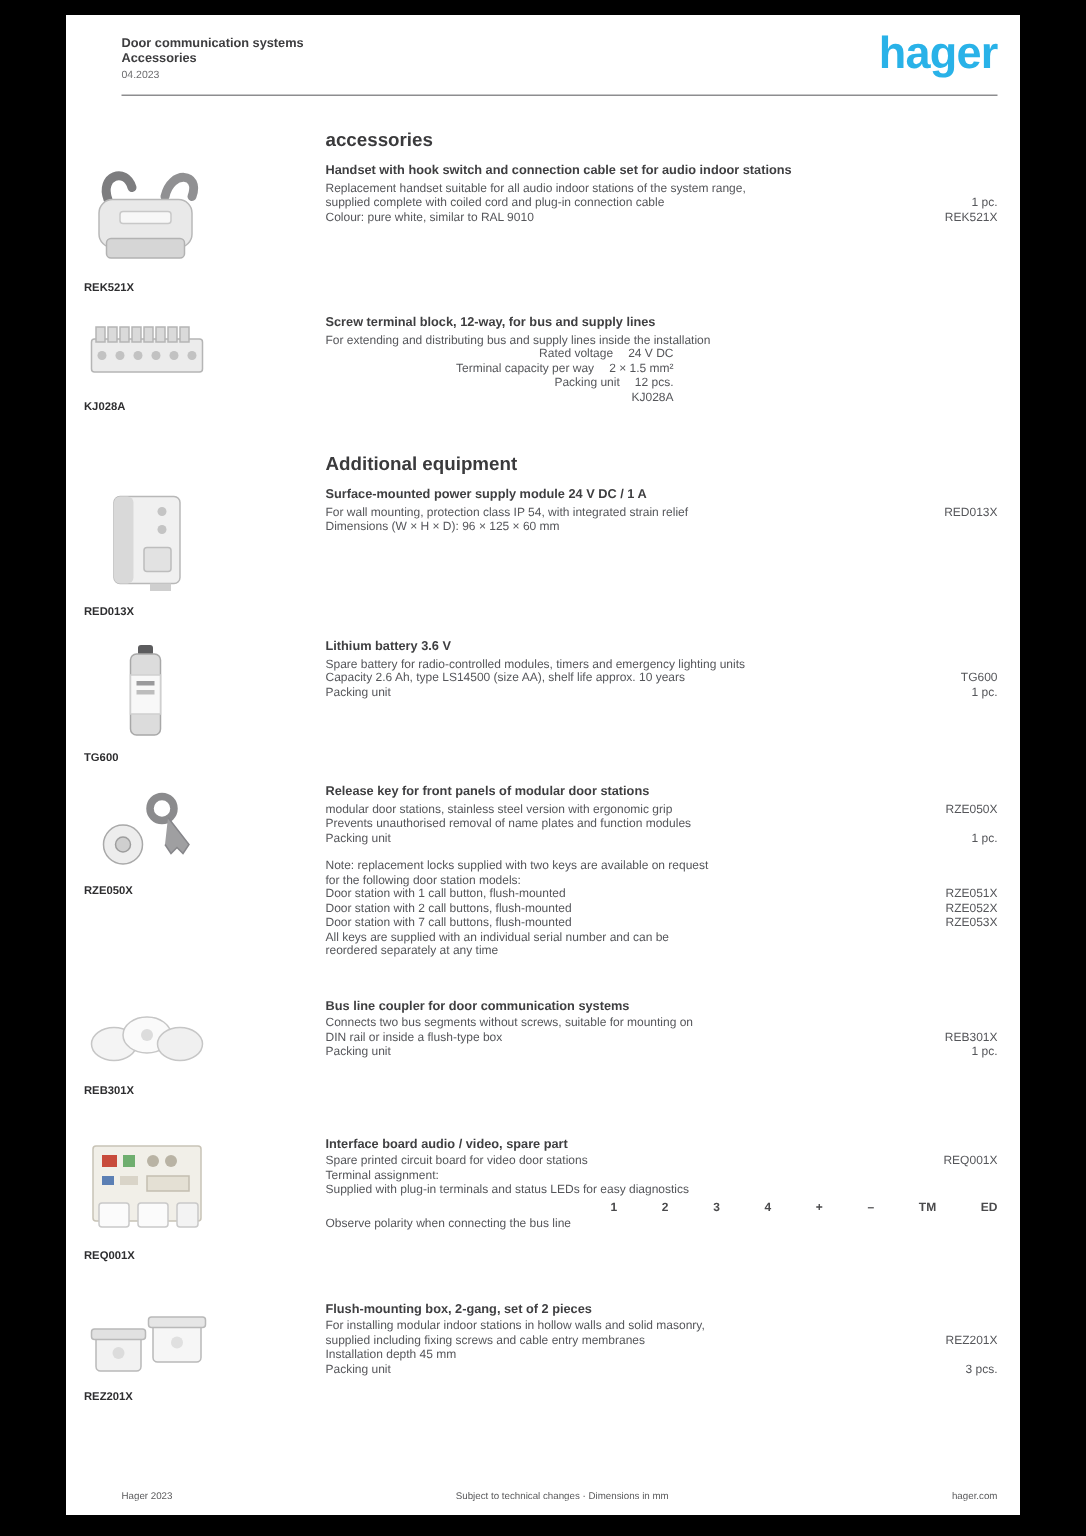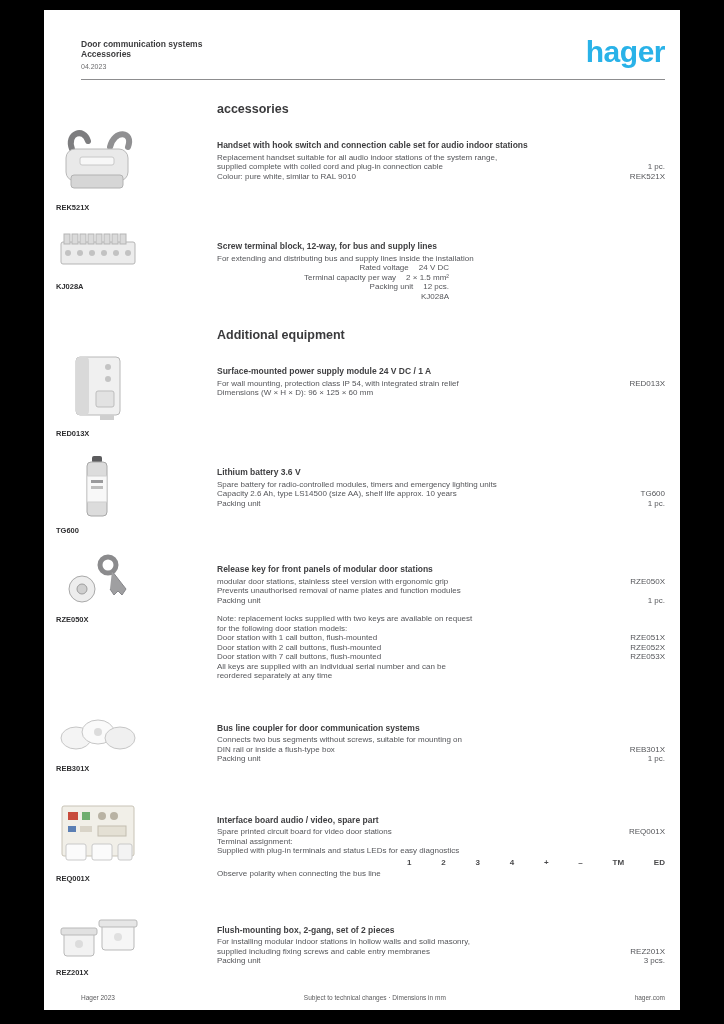--- a/index.html
+++ b/index.html
@@ -7,40 +7,40 @@
   body {
     background:#000;
     font-family:"Liberation Sans", sans-serif;
     position:relative;
   }
   .page {
     position:absolute; left:44px; top:10px;
     width:636px; height:1000px;
     background:#fff; overflow:hidden;
   }
-  .header { padding:29px 15px 0 37px; }
+  .header { padding:13px 15px 0 37px; }
   .header-flex { display:flex; justify-content:space-between; align-items:flex-start; }
   .title-1, .title-2 { font-size:8.5px; font-weight:bold; color:#3d3d3f; line-height:10px; }
   .title-3 { font-size:7px; color:#6d6d6f; margin-top:4px; }
   .logo { color:#29b2e8; font-weight:bold; font-size:30px; line-height:25px; letter-spacing:-0.5px; }
   .rule { border-bottom:1px solid #8d8d8f; margin:9px 15px 0 37px; }
 
   .content { padding:22px 15px 0 12px; }
   .section-heading {
     font-size:12.5px; font-weight:bold; color:#3a3a3c;
     margin:0 0 9px 161px;
   }
   .row { display:flex; margin-bottom:20px; }
   .row.mb-sm { margin-bottom:14px; }
   .row.mb-lg { margin-bottom:27px; }
   .photo-col { width:161px; flex-shrink:0; }
   .photo { width:84px; }
   .photo svg { display:block; width:84px; height:auto; }
   .prod-code { font-size:7.5px; font-weight:bold; color:#2e2e30; margin-top:6px; }
-  .text-col { flex:1; color:#55565a; font-size:8px; line-height:9.5px;margin-top:16px; }
+  .text-col { flex:1; color:#55565a; font-size:8px; line-height:9.5px; }
   .prod-title { font-size:8.5px; font-weight:bold; color:#3f3f41; margin-bottom:2px; }
   .spec-row { display:flex; justify-content:space-between; }
   .spec-row.narrow { max-width:232px;justify-content:flex-end; }
   .spec-ref { white-space:nowrap; margin-left:10px; }
   .para-gap { height:9px; }
   .pins { display:flex; justify-content:space-between; width:258px; margin-left:auto; margin-top:2px; margin-bottom:2px; font-weight:bold; color:#4a4a4c; }
 
   .footer {
     position:absolute; left:0; right:0; bottom:9px;
     display:flex; justify-content:space-between;
@@ -361,20 +361,24 @@
         <div class="prod-title">Flush-mounting box, 2-gang, set of 2 pieces</div>
         <div class="spec-row">
           <span class="spec-text">For installing modular indoor stations in hollow walls and solid masonry,</span>
           <span class="spec-ref"></span>
         </div>
         <div class="spec-row">
           <span class="spec-text">supplied including fixing screws and cable entry membranes</span>
           <span class="spec-ref">REZ201X</span>
         </div>
         <div class="spec-row">
+          <span class="spec-text">Installation depth 45 mm</span>
+          <span class="spec-ref"></span>
+        </div>
+        <div class="spec-row">
           <span class="spec-text">Packing unit</span>
           <span class="spec-ref">3 pcs.</span>
         </div>
       </div>
     </div>
 
   </div>
 
   <div class="footer">
     <span>Hager 2023</span>

